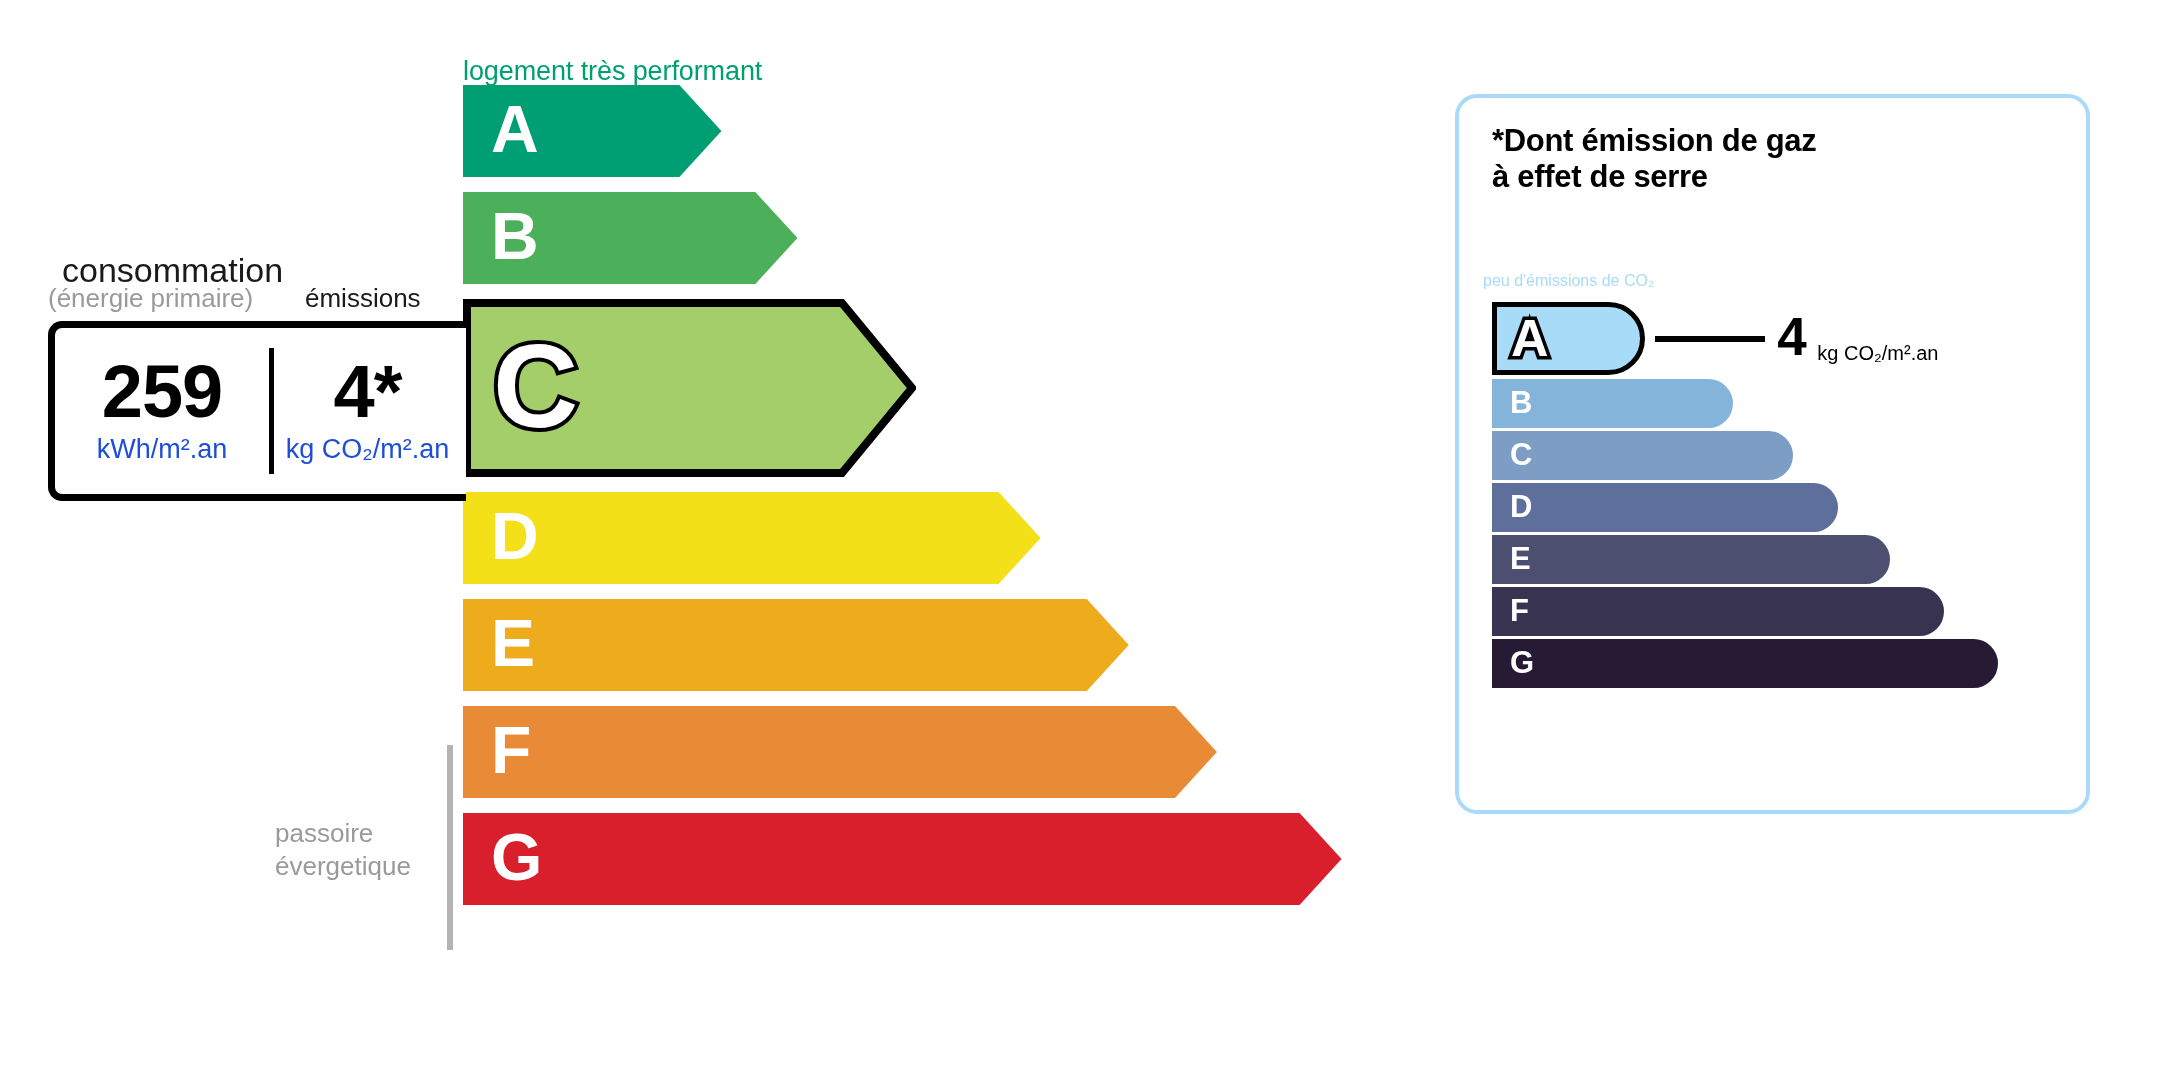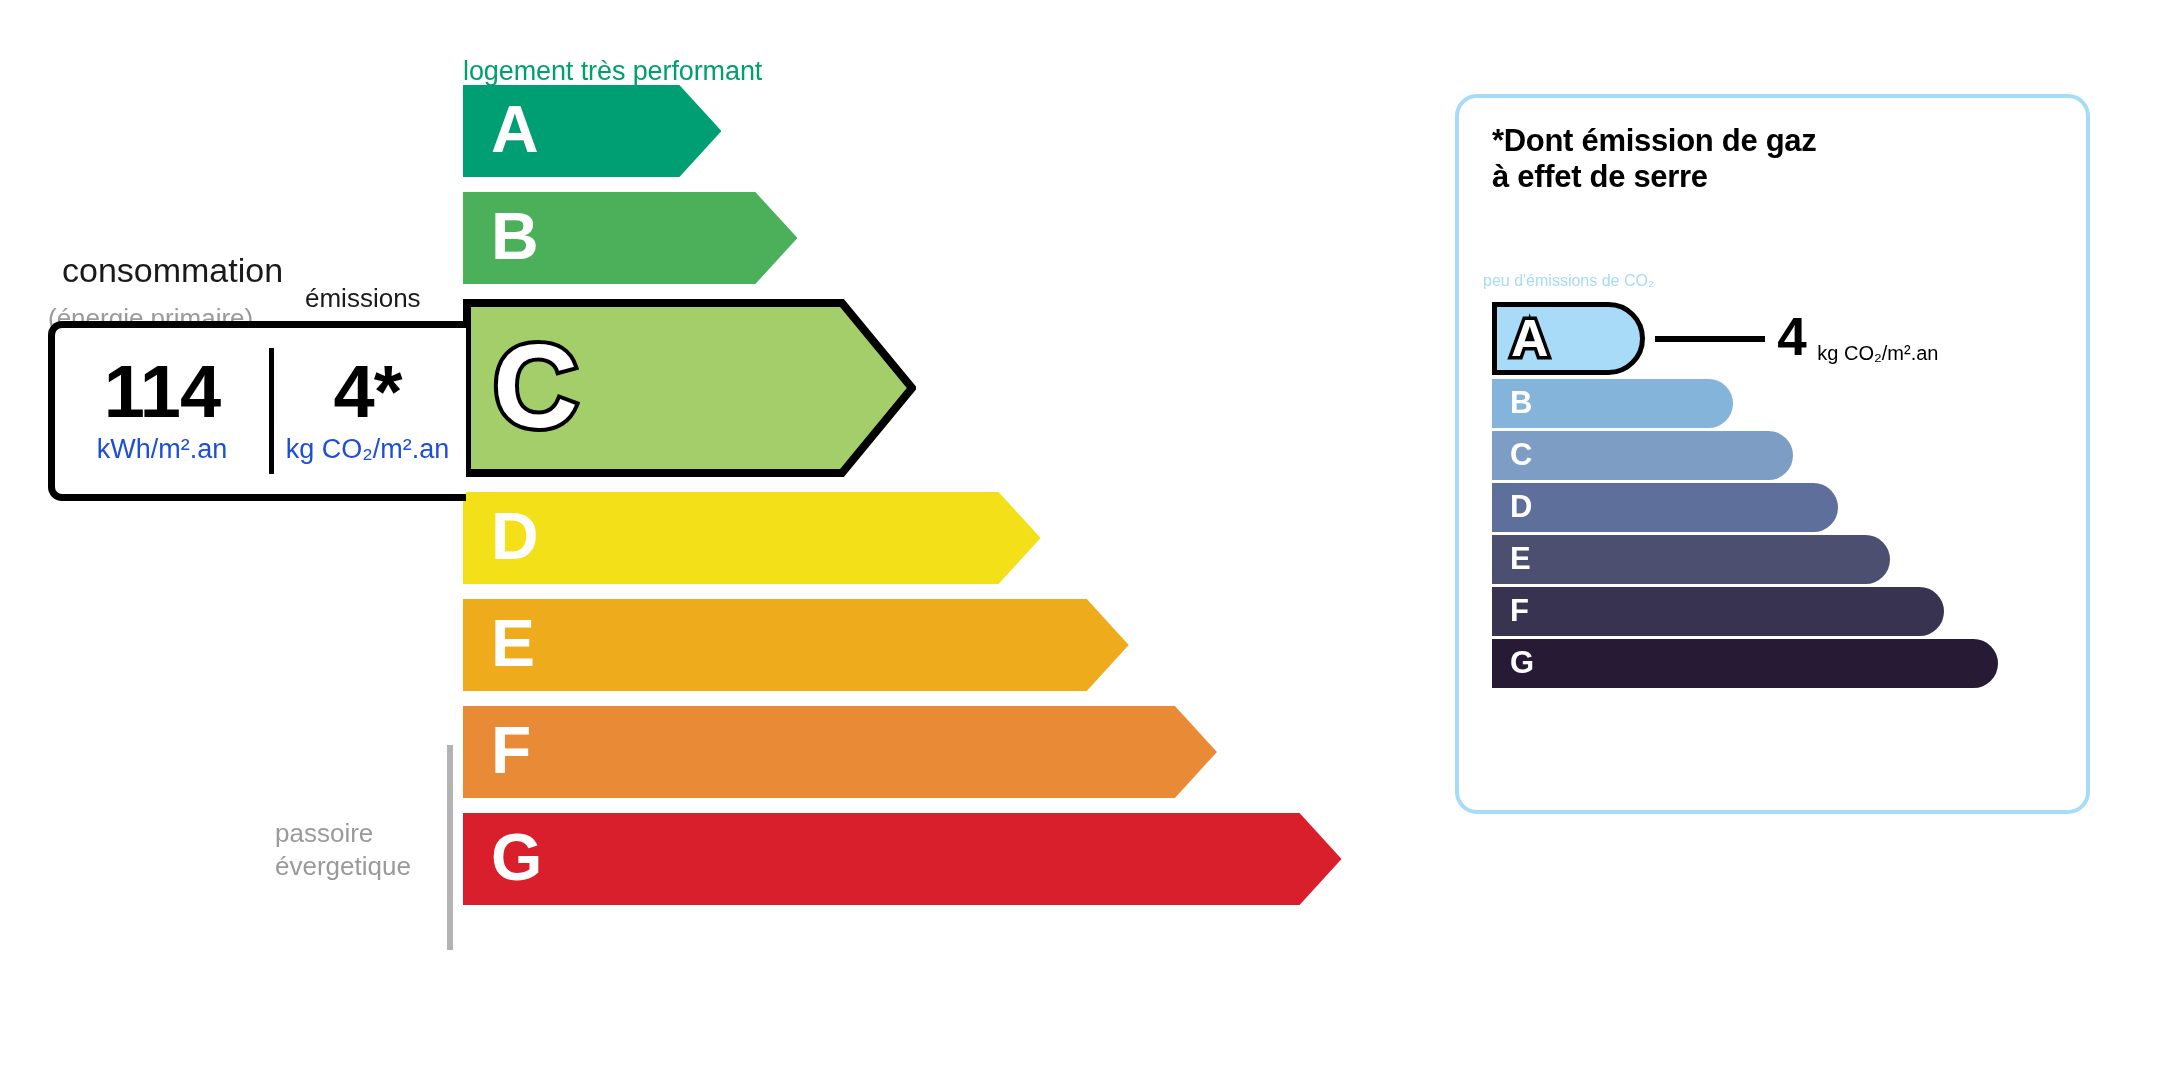--- a/index.html
+++ b/index.html
@@ -42,21 +42,21 @@
   
   .band svg{position:absolute;left:0;top:0;width:100%;height:100%;}
   .band .letter{z-index:2;}
 
   
   .labels{position:absolute;left:0;top:0;width:463px;height:340px;}
   .lbl-conso{
     position:absolute;left:62px;top:251px;font-size:34px;color:#1a1a1a;white-space:nowrap;
   }
   .lbl-conso-sub{
-    position:absolute;left:48px;top:283px;font-size:26px;color:#9a9a9a;white-space:nowrap;margin-top:20px;
+    position:absolute;left:48px;top:283px;font-size:26px;color:#9a9a9a;white-space:nowrap;
   }
   .lbl-emis{
     position:absolute;left:305px;top:283px;font-size:26px;color:#1a1a1a;white-space:nowrap;
   }
 
   .valuebox{
     position:absolute;left:48px;top:321px;width:418px;height:180px;
     border:7px solid #000000;border-right:none;border-radius:14px 0 0 14px;
     box-sizing:border-box;background:#ffffff;display:flex;
   }
@@ -181,21 +181,21 @@
       </div>
 
     <div class="labels">
       <div class="lbl-conso">consommation</div>
       <div class="lbl-conso-sub">(énergie primaire)</div>
       <div class="lbl-emis">émissions</div>
     </div>
 
     <div class="valuebox">
       <div class="cell first">
-        <div class="big">114</div>
+        <div class="big">259</div>
         <div class="unit">kWh/m².an</div>
       </div>
       <div class="cell">
         <div class="divider"></div>
         <div class="big">4*</div>
         <div class="unit">kg CO₂/m².an</div>
       </div>
     </div>
 
 

